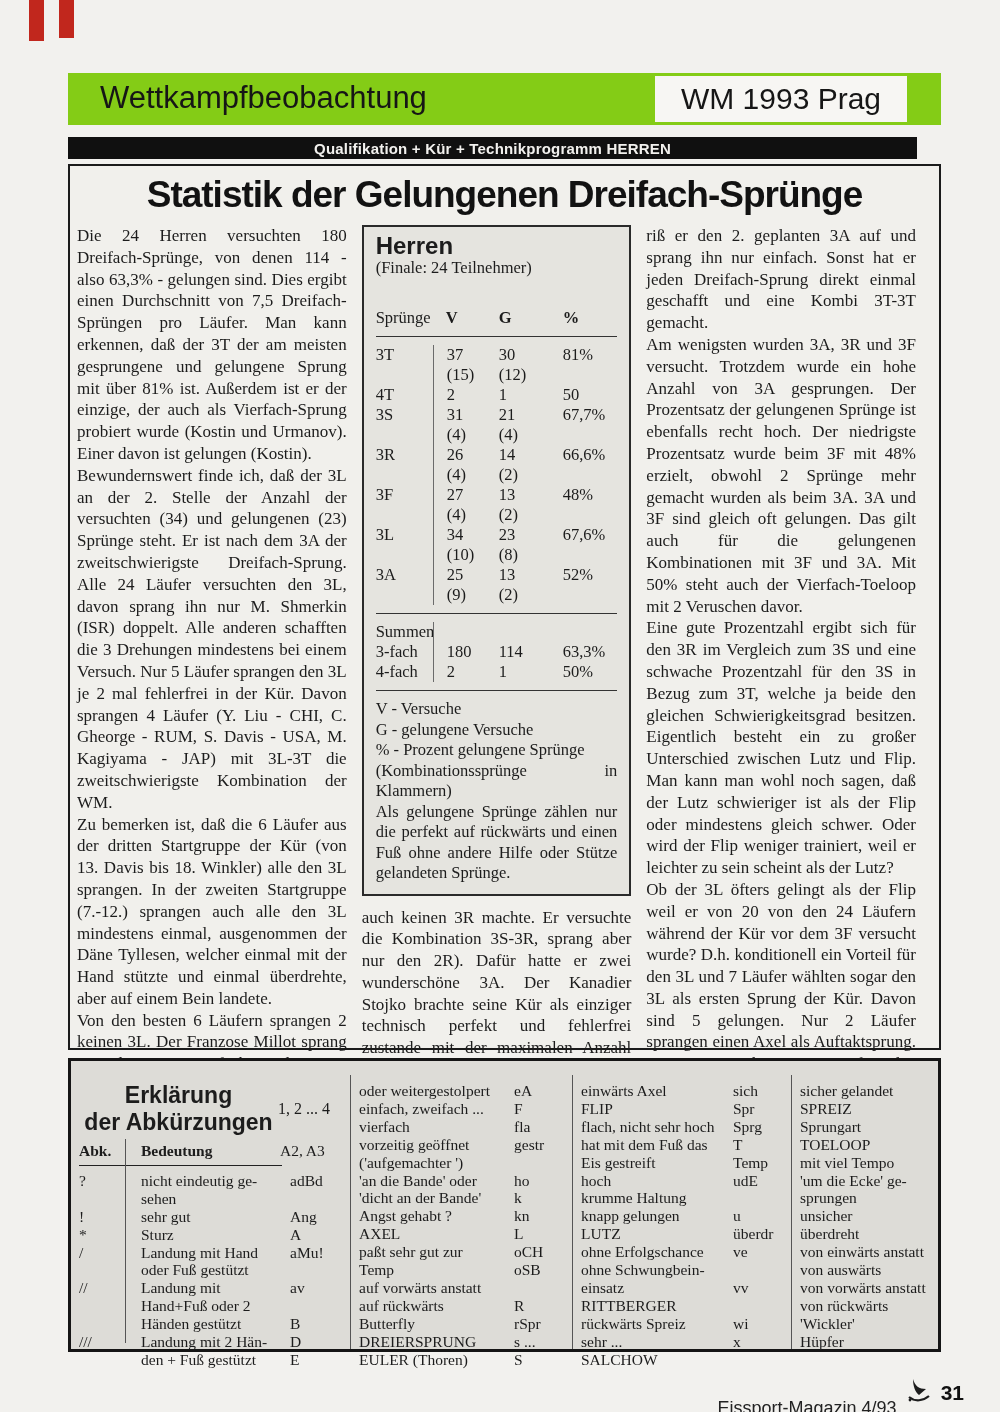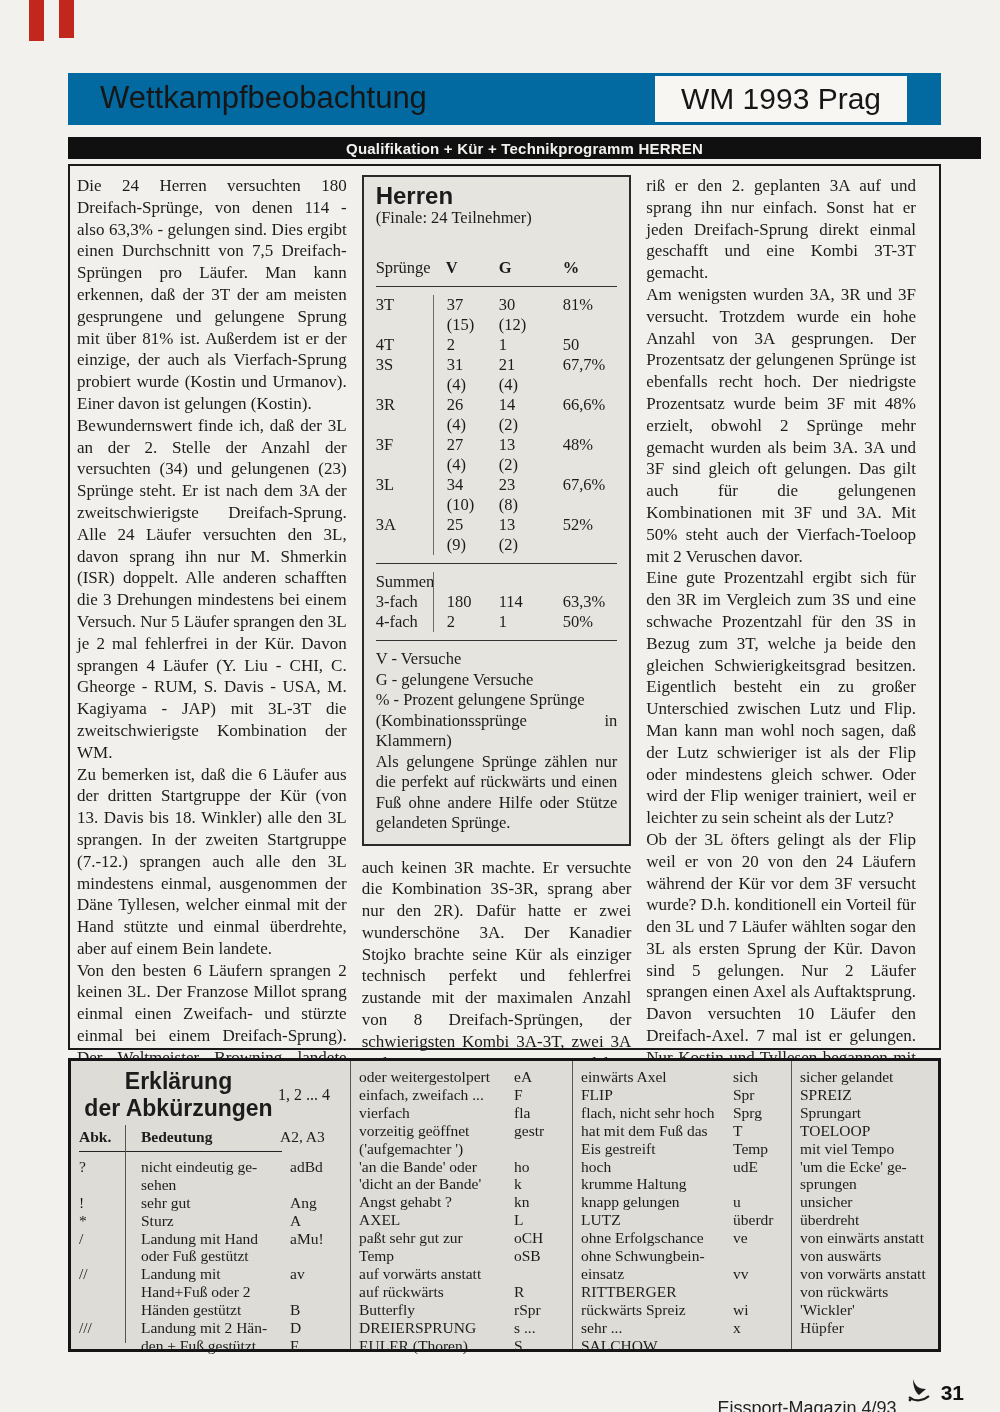--- a/index.html
+++ b/index.html
@@ -3,26 +3,26 @@
 <meta charset="utf-8">
 <style>
   html,body { margin:0; padding:0; }
   body { background:#f4f3f0; font-family:"Liberation Serif", serif; color:#1c1c1c; }
   .page { position:relative; width:1000px; height:1412px; background:#f2f1ee; overflow:hidden; }
 
   .red-mark { position:absolute; top:0; width:15px; background:#c1271d; }
   .red-mark.m1 { left:29px; height:41px; }
   .red-mark.m2 { left:59px; height:38px; }
 
-  .header-row { position:absolute; left:68px; top:73px; width:873px; height:52px; background:#0369a1; }
+  .header-row { position:absolute; left:68px; top:73px; width:873px; height:52px; background:#84cc16; }
   .section-title { position:absolute; left:32px; top:7px; font-family:"Liberation Sans", sans-serif; font-size:31px; color:#161616; }
   .event-box { position:absolute; right:34px; top:3px; width:252px; height:46px; background:#f7f6f3; display:flex; align-items:center; justify-content:center; }
   .event-title { font-family:"Liberation Sans", sans-serif; font-size:30px; color:#161616; }
 
-  .black-bar { position:absolute; left:68px; top:137px; width:913px; height:22px; background:#101010; display:flex; align-items:center; justify-content:center; }
+  .black-bar { position:absolute; left:68px; top:137px; width:849px; height:22px; background:#101010; display:flex; align-items:center; justify-content:center; }
   .black-bar span { color:#f2f1ee; font-family:"Liberation Sans", sans-serif; font-weight:bold; font-size:15px; letter-spacing:.2px; }
 
   .article-box { position:absolute; left:68px; top:164px; width:869px; height:882px; border:2px solid #1b1b1b; background:#f1f0ec; box-sizing:content-box; }
   .article-title { margin:8px 6px 0 6px; text-align:center; font-family:"Liberation Sans", sans-serif; font-weight:bold; font-size:37px; letter-spacing:-1px; color:#121212; white-space:nowrap; }
   .byline { text-align:center; font-style:italic; font-size:18px; margin-top:3px; }
 
   .columns { display:flex; gap:15px; padding:9px 23px 0 7px; }
   .col { flex:1 1 0; min-width:0; font-size:17px; line-height:21.8px; text-align:justify; }
   .col p { margin:0; }
 
@@ -36,21 +36,21 @@
   .srow .s3 { flex:1; }
   .stats-head { margin-top:30px; font-weight:bold; }
   .stats-head .s0 { font-weight:normal; }
   .stats-hr { border:none; border-top:1.5px solid #333; margin:8px 0; }
   .stats-lines .s1, .stats-summen .s1 { border-left:1px solid #6b6b6b; }
   .stats-notes { margin-top:6px; line-height:20.5px; }
   .stats-notes p { margin:0; text-align:justify; }
   .col2-text { margin-top:11px; }
 
   .abbrev-box { position:absolute; left:68px; top:1058px; width:867px; height:288px; border:3px solid #151515; background:#dddcd7; display:flex; font-size:15.5px; line-height:17.9px; }
-  .abbrev-box .grp { box-sizing:border-box; padding:7px 6px 6px 8px; }
+  .abbrev-box .grp { box-sizing:border-box; padding:7px 6px 6px 8px;margin-top:14px; }
   .grp.g1 { width:279px; flex:none; position:relative; }
   .grp.g2 { width:222px; flex:none; border-left:1px solid #555; }
   .grp.g3 { width:219px; flex:none; border-left:1px solid #555; }
   .grp.g4 { flex:1; border-left:1px solid #555; }
   .g1-vline { position:absolute; left:54px; top:64px; bottom:6px; width:1px; background:#555; }
   .g1-head { display:grid; grid-template-columns:1fr 66px; }
   .g1-title { text-align:center; font-family:"Liberation Sans", sans-serif; font-weight:bold; font-size:23px; line-height:27px; }
   .g1-topabbr { align-self:center; font-size:16px; }
   .g1-colhead { display:grid; grid-template-columns:48px 1fr 64px; margin-top:6px; font-weight:bold; }
   .g1-colhead .hb { padding-left:14px; }
@@ -79,20 +79,21 @@
     <div class="event-box">
       <span class="event-title">WM 1993 Prag</span>
     </div>
   </div>
 
   <div class="black-bar">
     <span>Qualifikation + Kür + Technikprogramm HERREN</span>
   </div>
 
   <div class="article-box">
+    <div class="article-title">Statistik der Gelungenen Dreifach-Sprünge</div>
 
     <div class="columns">
 
       <div class="col">
 
       <p>Die 24 Herren versuchten 180 Dreifach-Sprünge, von denen 114 - also 63,3% - gelungen sind. Dies ergibt einen Durchschnitt von 7,5 Dreifach-Sprüngen pro Läufer. Man kann erkennen, daß der 3T der am meisten gesprungene und gelungene Sprung mit über 81% ist. Außerdem ist er der einzige, der auch als Vierfach-Sprung probiert wurde (Kostin und Urmanov). Einer davon ist gelungen (Kostin).</p>
           <p>Bewundernswert finde ich, daß der 3L an der 2. Stelle der Anzahl der versuchten (34) und gelungenen (23) Sprünge steht. Er ist nach dem 3A der zweitschwierigste Dreifach-Sprung. Alle 24 Läufer versuchten den 3L, davon sprang ihn nur M. Shmerkin (ISR) doppelt. Alle anderen schafften die 3 Drehungen mindestens bei einem Versuch. Nur 5 Läufer sprangen den 3L je 2 mal fehlerfrei in der Kür. Davon sprangen 4 Läufer (Y. Liu - CHI, C. Gheorge - RUM, S. Davis - USA, M. Kagiyama - JAP) mit 3L-3T die zweitschwierigste Kombination der WM.</p>
           <p>Zu bemerken ist, daß die 6 Läufer aus der dritten Startgruppe der Kür (von 13. Davis bis 18. Winkler) alle den 3L sprangen. In der zweiten Startgruppe (7.-12.) sprangen auch alle den 3L mindestens einmal, ausgenommen der Däne Tyllesen, welcher einmal mit der Hand stützte und einmal überdrehte, aber auf einem Bein landete.</p>
           <p>Von den besten 6 Läufern sprangen 2 keinen 3L. Der Franzose Millot sprang einmal einen Zweifach- und stürzte einmal bei einem Dreifach-Sprung). Der Weltmeister Browning landete einmal auf 2 Beinen und schaffte die 3 Drehungen nicht ganz. Für ihn ist der Lutz immer noch der Zittersprung. Letztes Jahr brachte er ihn sowohl bei Olympia als auch bei der WM zum ersten Mal, aber patzte bei den anderen Dreifach-Sprüngen. Interessant ist noch, daß der Weltmeister</p>
         </div>

